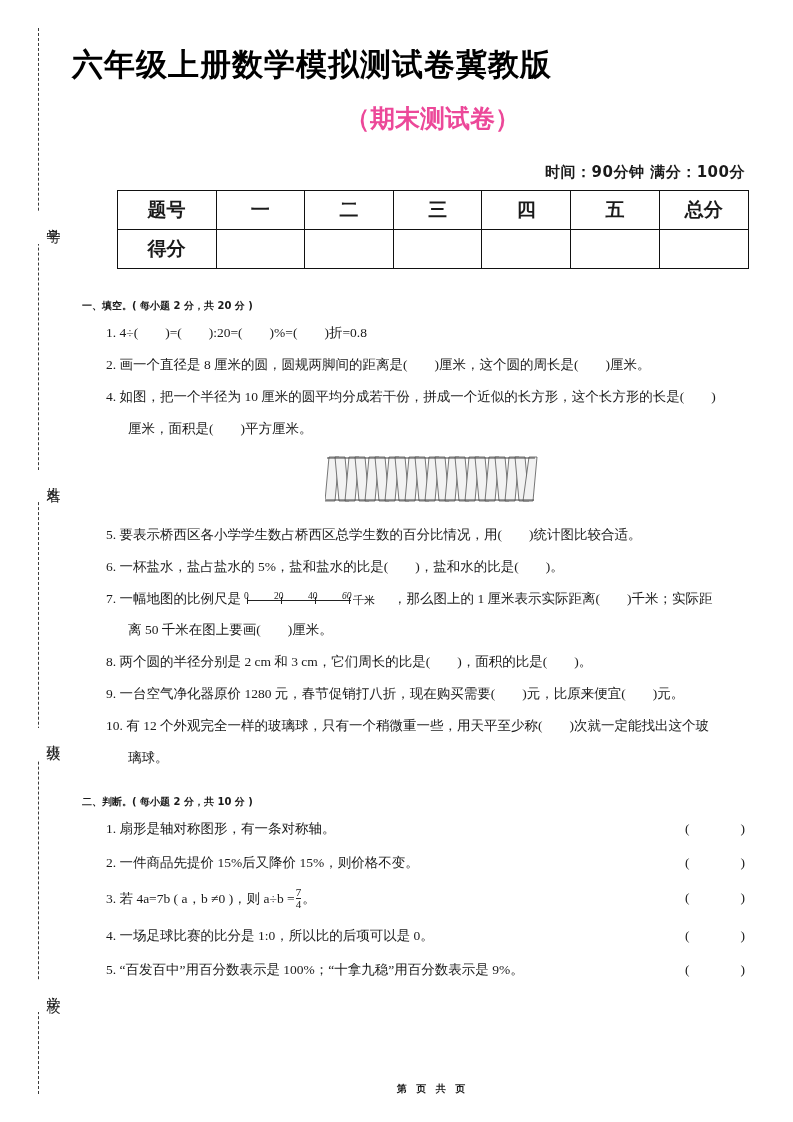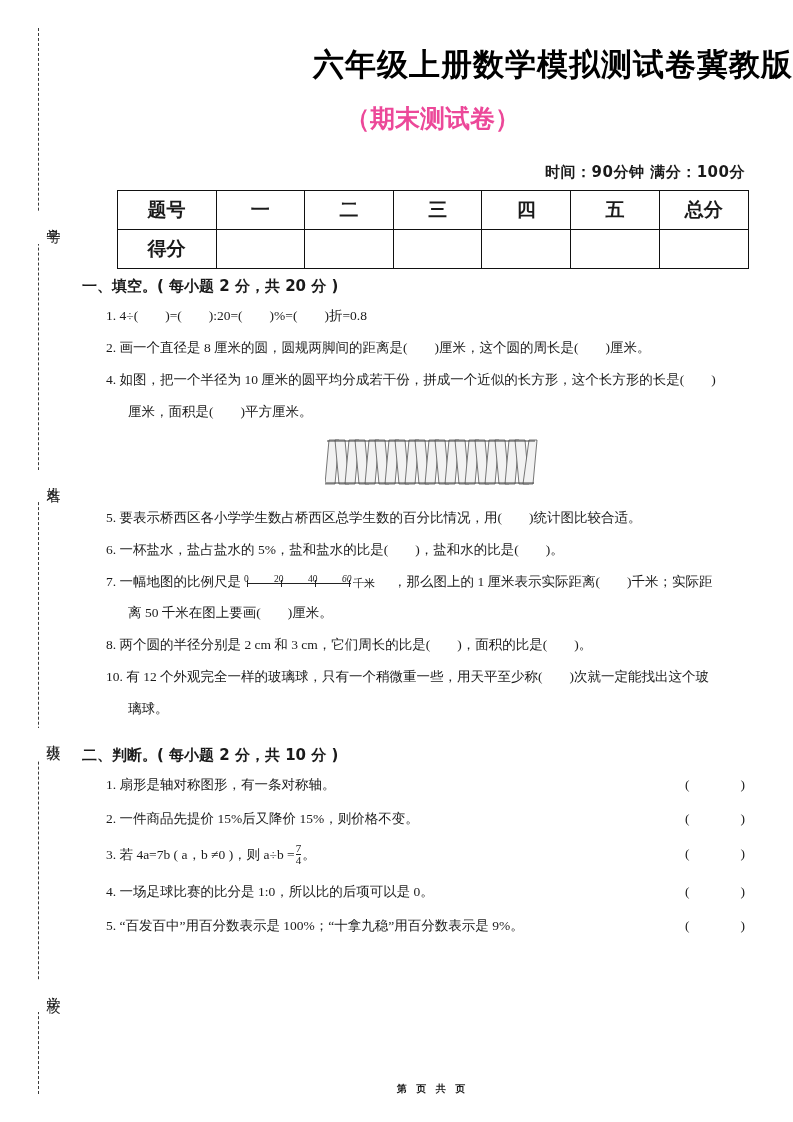--- a/index.html
+++ b/index.html
@@ -53,21 +53,21 @@
   
   .page {
     position: absolute;
     left: 72px;
     top: 0;
     width: 721px;
     height: 1122px;
   }
 
   .title-main {
-    text-align: right;
+    text-align: left;
     font-family: "DejaVu Sans", "Liberation Sans", sans-serif;
     font-weight: bold;
     font-size: 31px;
     letter-spacing: 1px;
     margin-top: 44px;
     color: #000;
   }
   .title-sub {
     text-align: center;
     font-family: "DejaVu Sans", "Liberation Sans", sans-serif;
@@ -102,22 +102,22 @@
     font-size: 19px;
   }
   table.score td.head {
     width: 96px;
   }
 
   
   .section-title {
     font-family: "DejaVu Sans", "Liberation Sans", sans-serif;
     font-weight: bold;
-    font-size: 15px;
-    margin: 8px 0 10px 10px;
+    font-size: 10px;
+    margin: 30px 0 10px 10px;
   }
   .q {
     font-size: 13.5px;
     line-height: 1.55;
     margin: 0 40px 11px 34px;
     text-align: justify;
   }
   .q-indent {
     margin-left: 56px;
   }
@@ -292,20 +292,21 @@
       <span class="lab" style="left:1px;">0</span>
       <span class="lab" style="left:31px;">20</span>
       <span class="lab" style="left:65px;">40</span>
       <span class="lab" style="left:99px;font-style:italic;">60</span>
       <span class="unit">千米</span>
     </span><span>，那么图上的 1 厘米表示实际距离(　　)千米；实际距</span>
   </div>
   <div class="q q-indent">离 50 千米在图上要画(　　)厘米。</div>
 
   <div class="q">8. 两个圆的半径分别是 2 cm 和 3 cm，它们周长的比是(　　)，面积的比是(　　)。</div>
+  <div class="q">9. 一台空气净化器原价 1280 元，春节促销打八折，现在购买需要(　　)元，比原来便宜(　　)元。</div>
   <div class="q">10. 有 12 个外观完全一样的玻璃球，只有一个稍微重一些，用天平至少称(　　)次就一定能找出这个玻</div>
   <div class="q q-indent">璃球。</div>
 
   <div class="section-title" style="margin-top:26px;">二、判断。( 每小题 2 分，共 10 分 )</div>
 
   <div class="tf">
     <span>1. 扇形是轴对称图形，有一条对称轴。</span>
     <span class="paren">(　　)</span>
   </div>
   <div class="tf">

